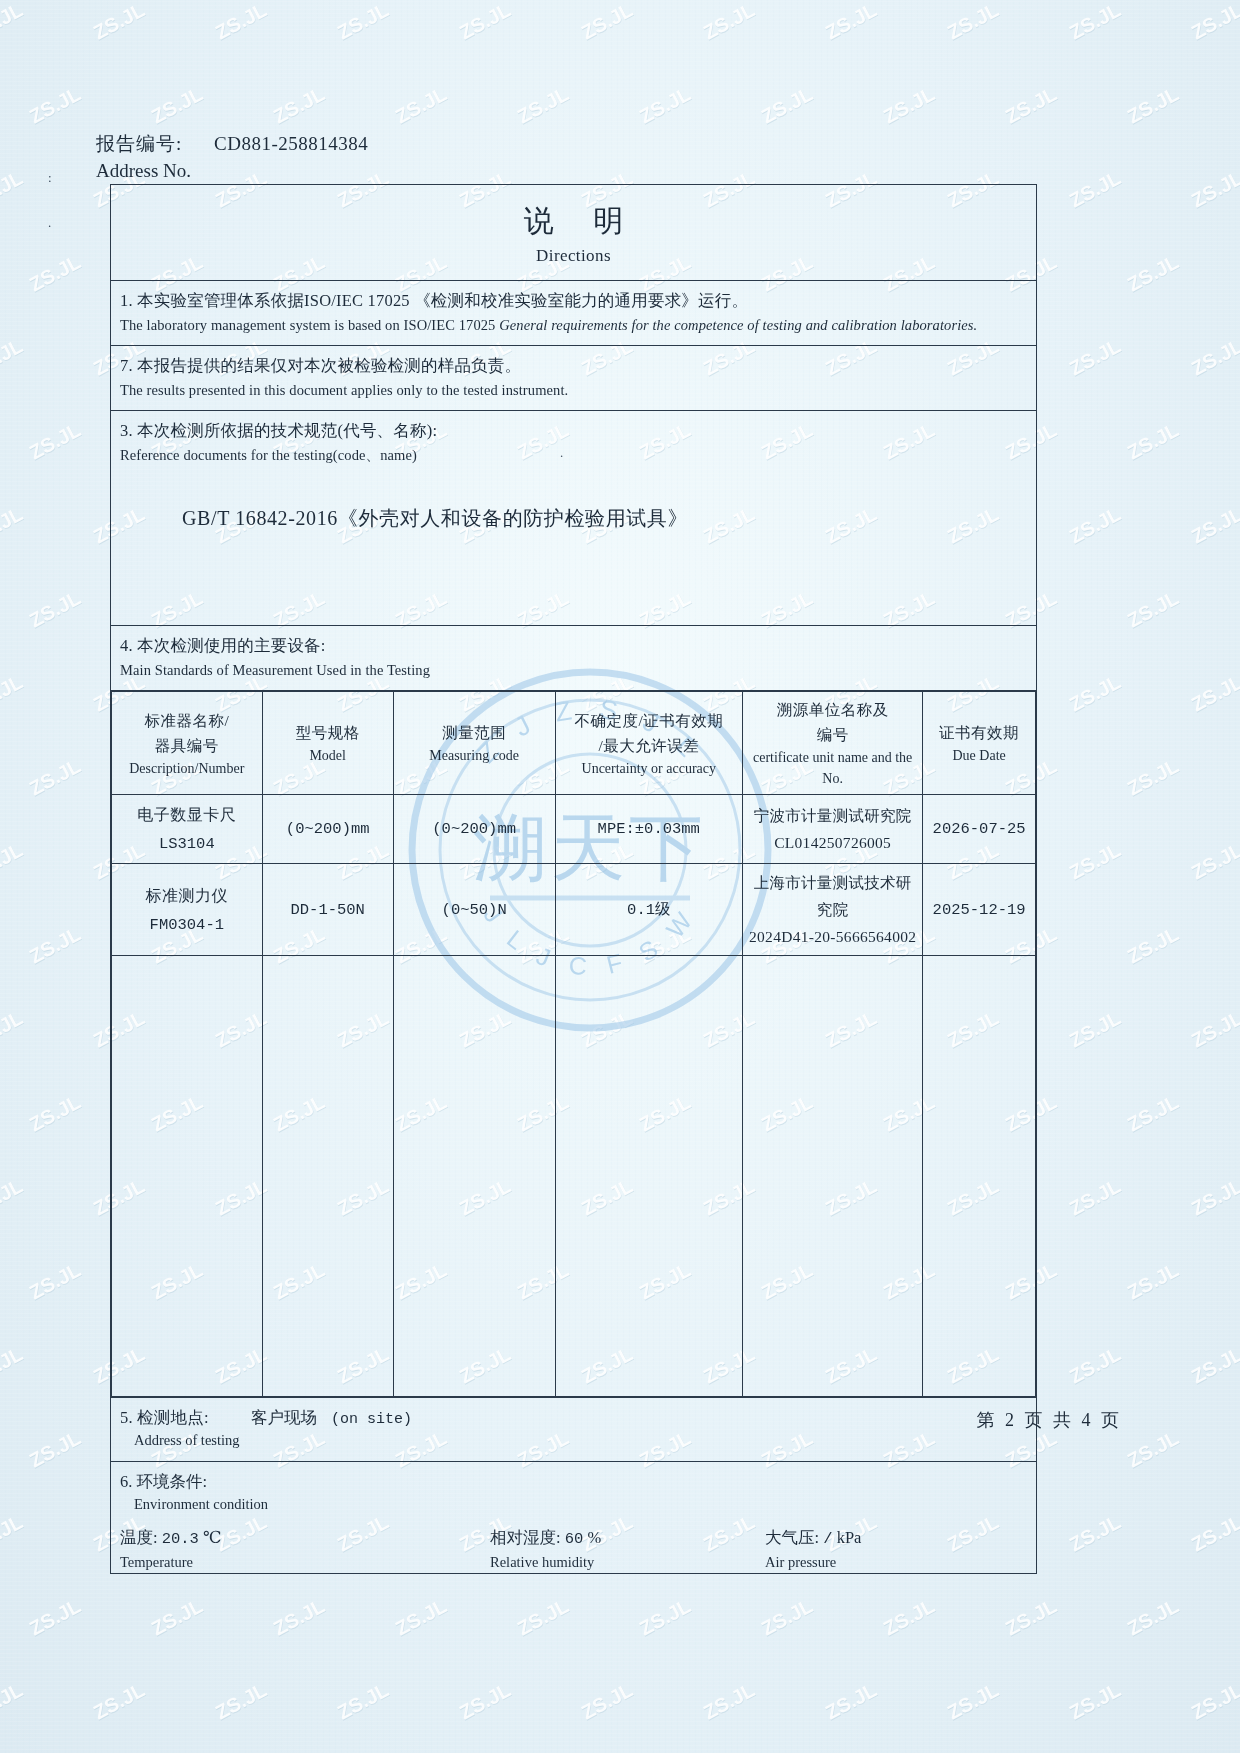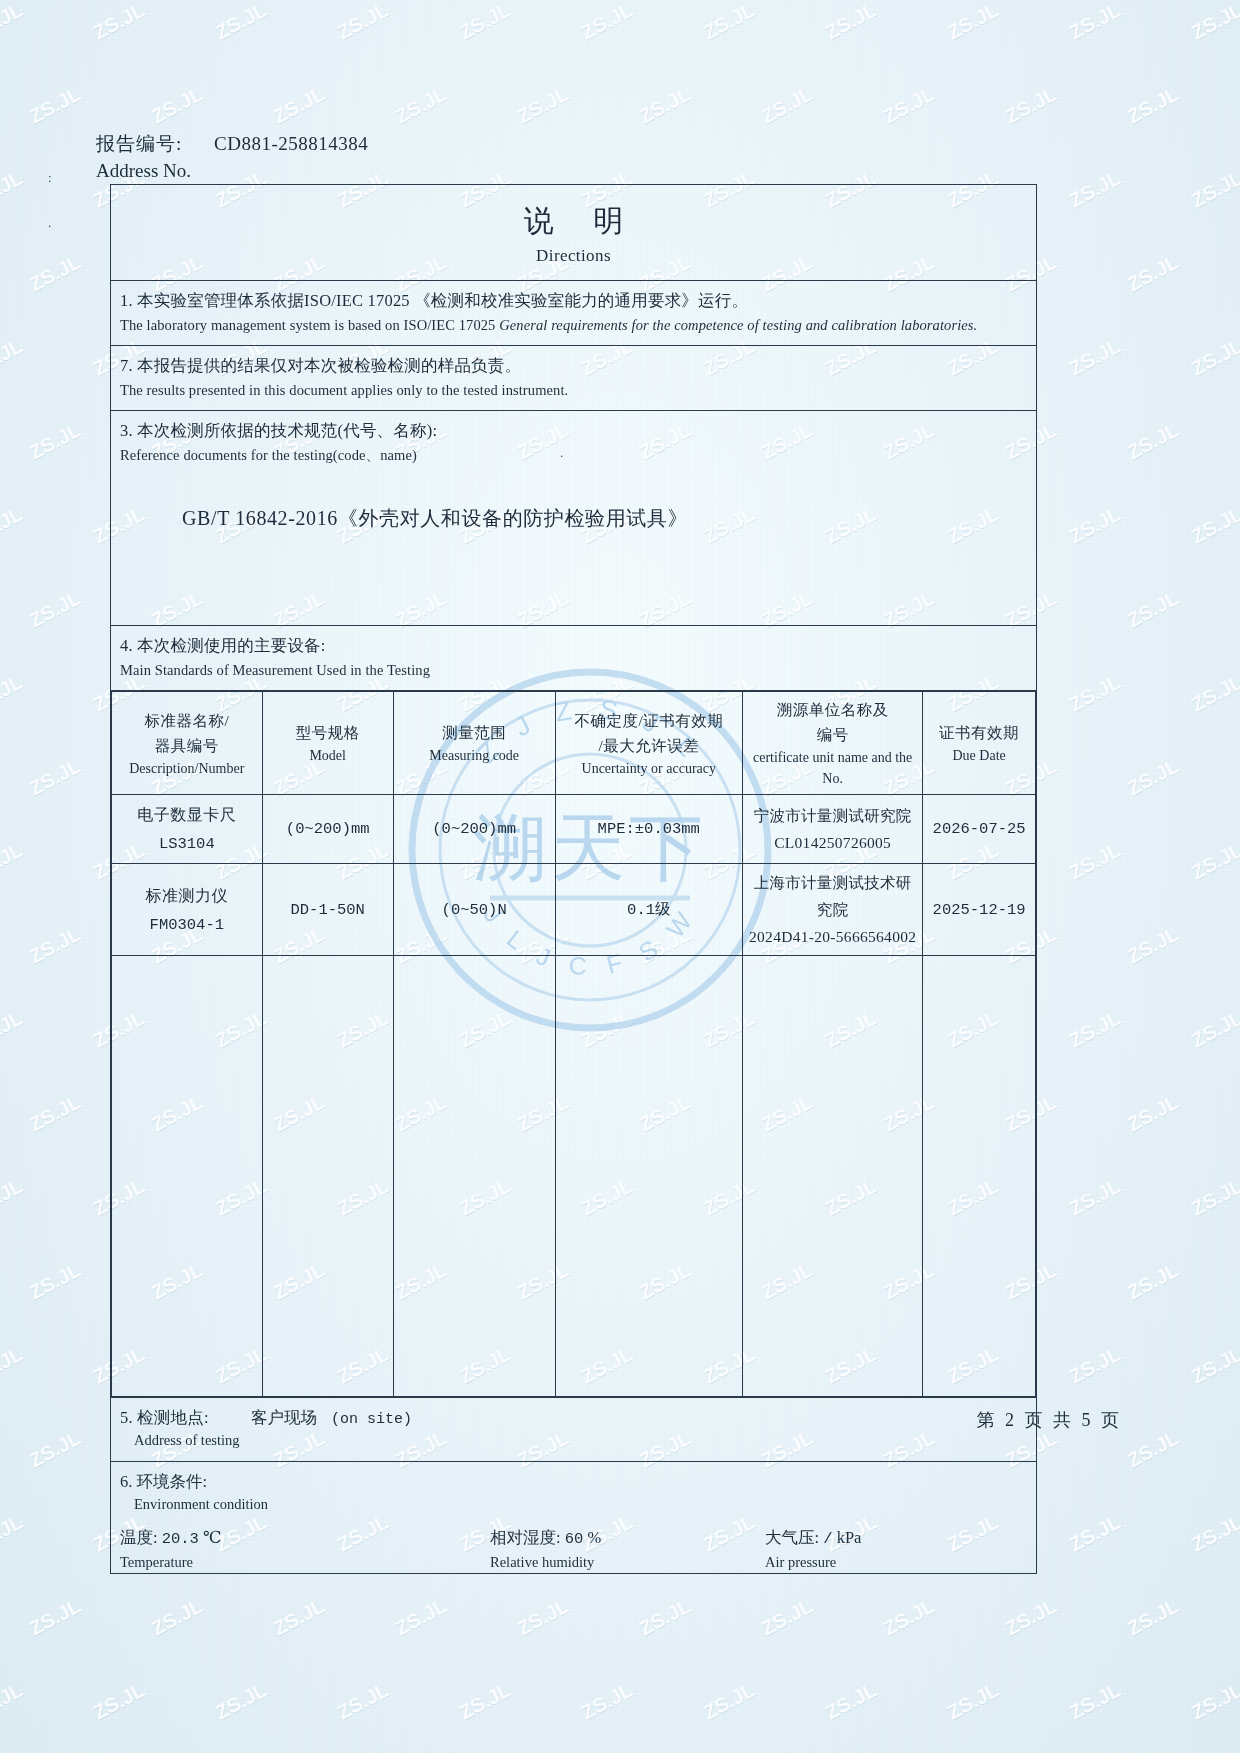--- a/index.html
+++ b/index.html
@@ -500,15 +500,15 @@
           <span>大气压:</span>
           <span class="v">/</span>
           <span>kPa</span>
           <span class="en">Air pressure</span>
         </div>
       </div>
     </div>
 
   </div>
 
-  <div class="footer">第 2 页 共 5 页</div>
+  <div class="footer">第 2 页 共 4 页</div>
 
 </div>
 
 </body></html>

